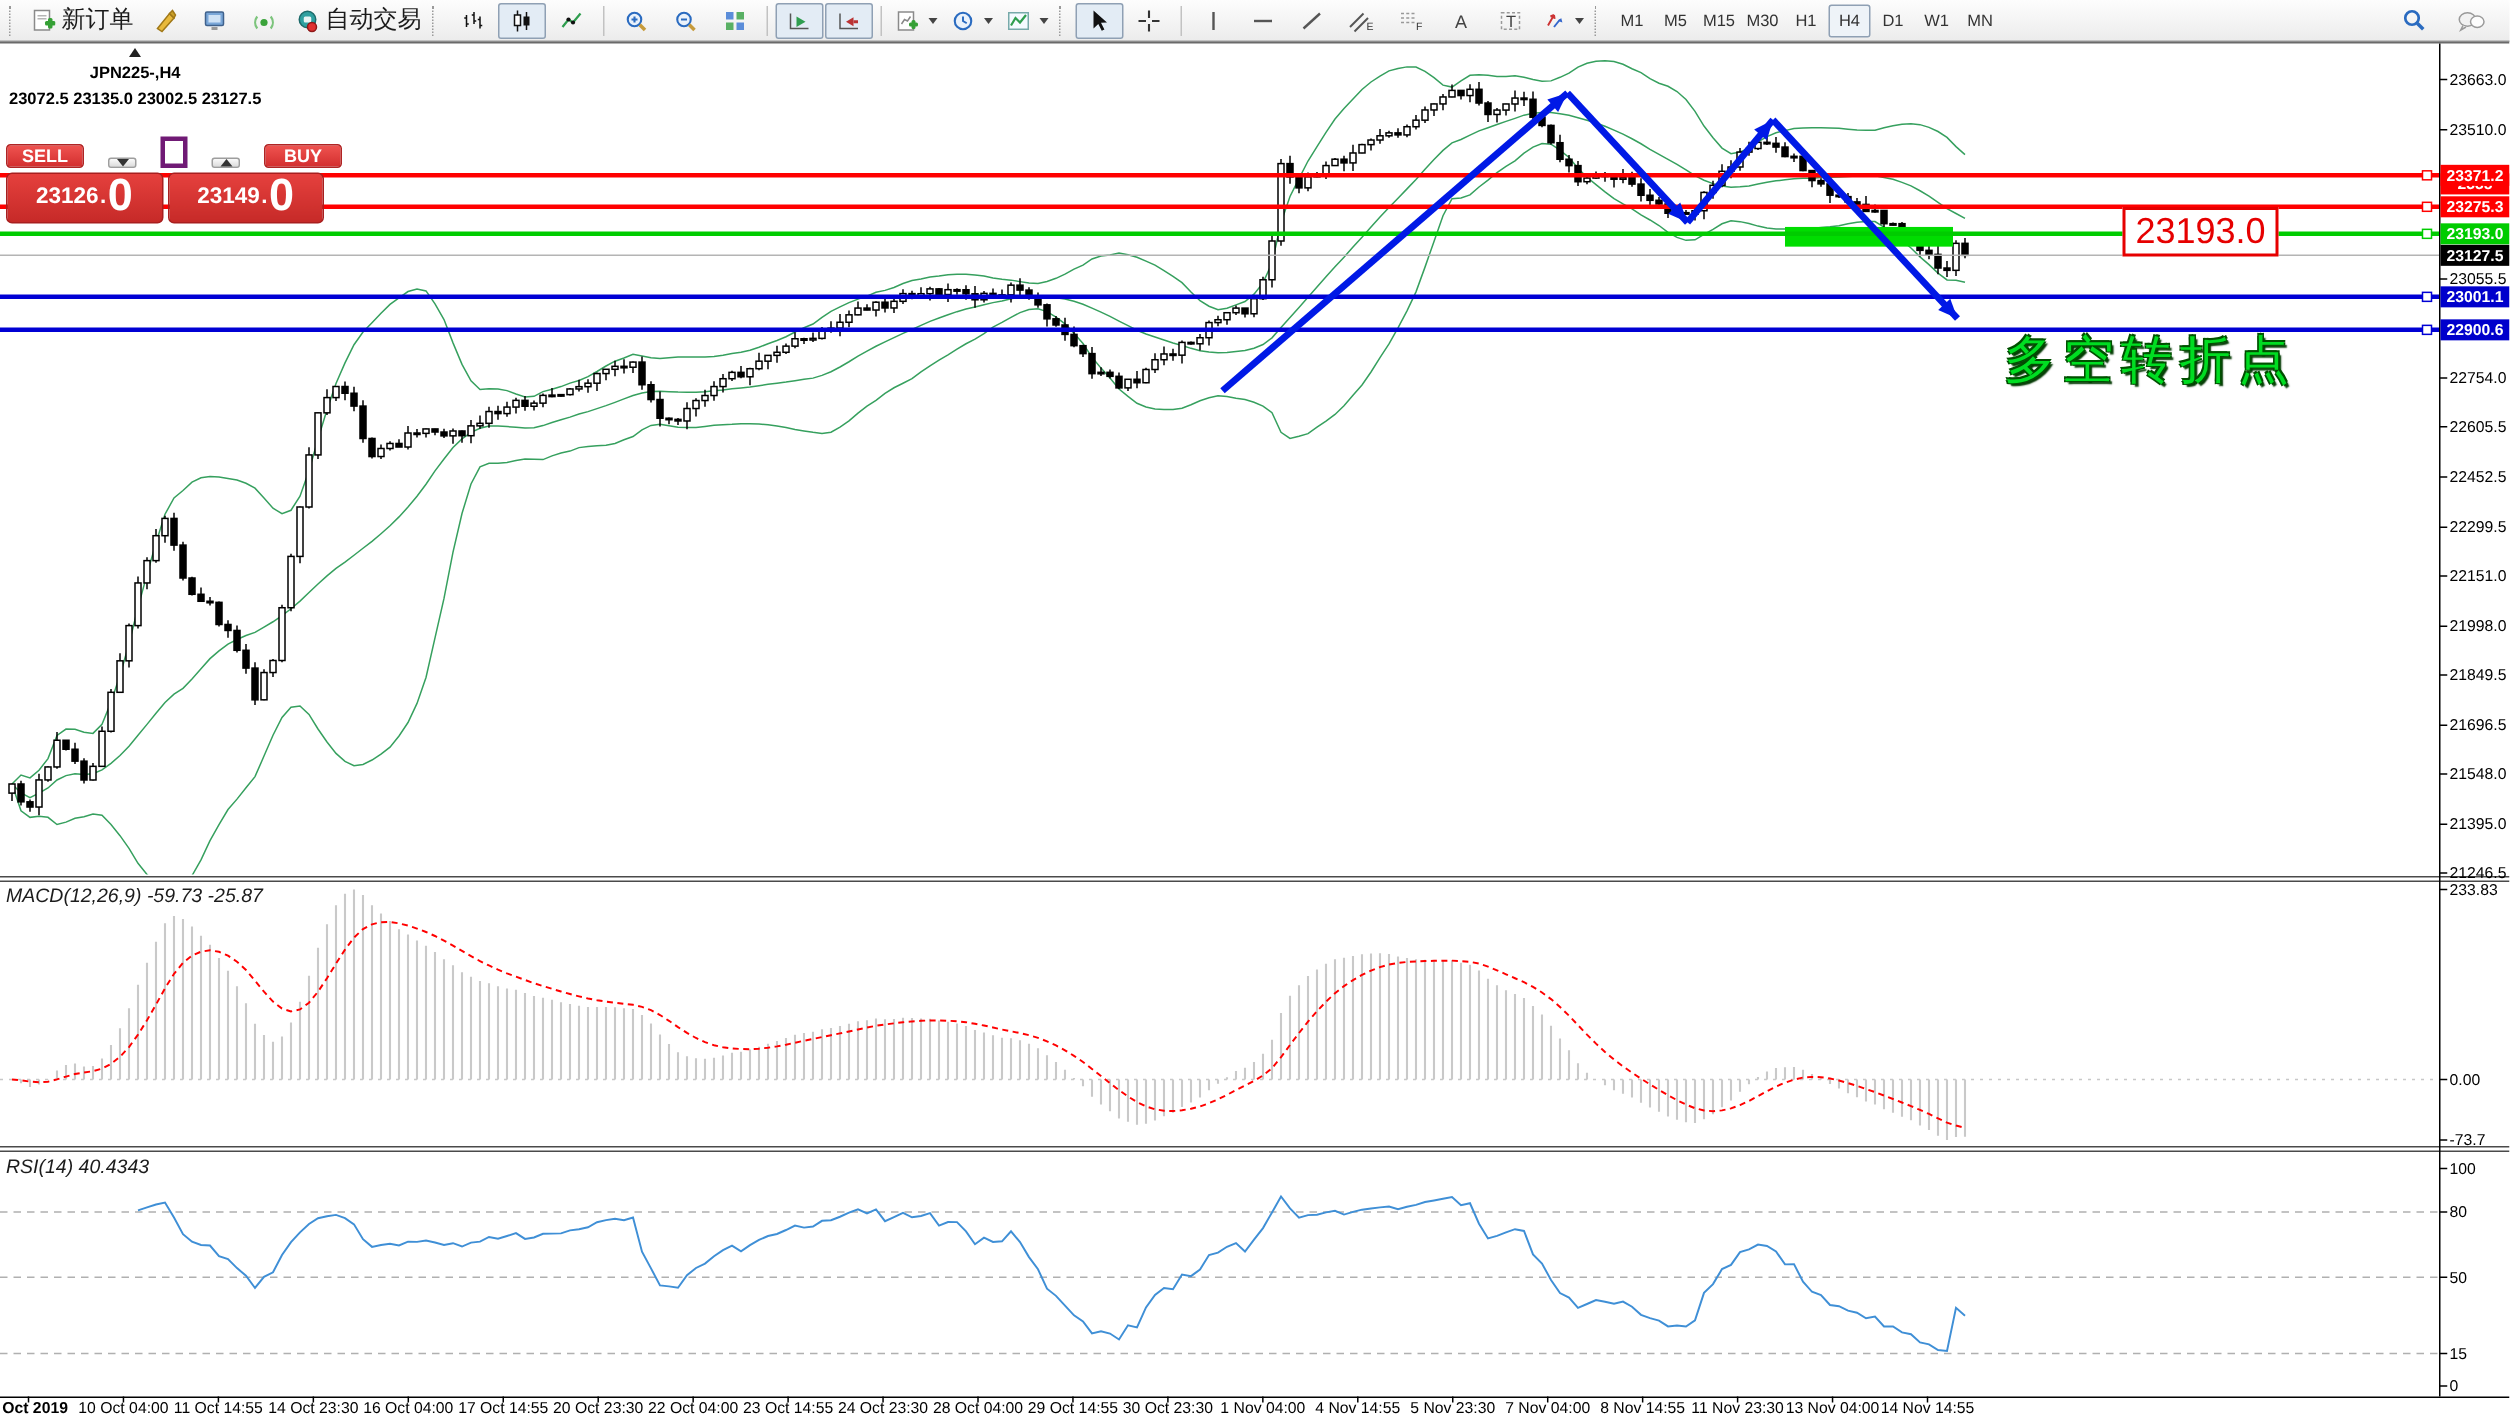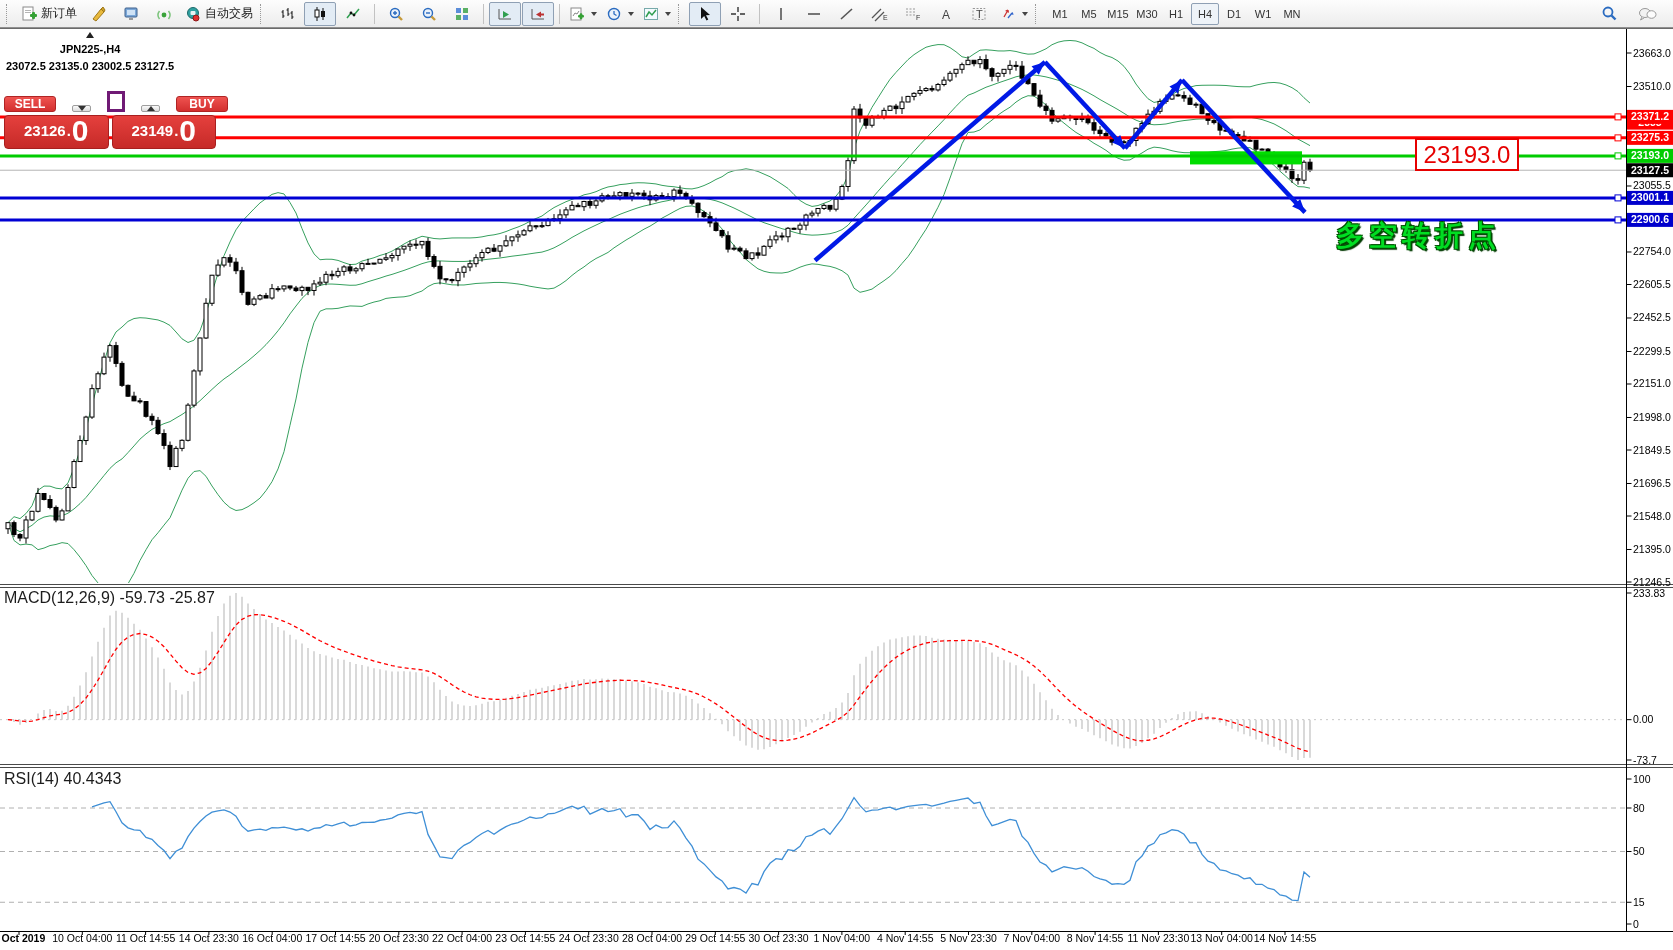--- a/index.html
+++ b/index.html
@@ -6,34 +6,34 @@
     font-family:"Liberation Sans",sans-serif;-webkit-font-smoothing:antialiased;}
   
   #toolbar{position:absolute;left:0;top:0;width:1673px;height:28px;box-sizing:border-box;
     background:linear-gradient(#fdfdfd,#ececec);border-bottom:1px solid #8f8f8f;
     display:flex;align-items:center;padding:0 4px;gap:1px;z-index:20;}
   .grip{width:6px;height:20px;border-left:1px dotted #9a9a9a;margin:0 3px 0 2px;}
   .tb-sep{width:1px;height:20px;background:#c2c2c2;margin:0 4px;}
   .tb-btn{height:22px;min-width:24px;display:flex;align-items:center;justify-content:center;
     gap:4px;padding:0 3px;border:1px solid transparent;border-radius:2px;cursor:default;}
   .tb-btn.pressed{border-color:#8fa0b4;background:#e3ecf5;}
-  .tb-label{font-size:12px;color:#1a1a1a;white-space:nowrap;}
+  .tb-label{font-size:16px;color:#1a1a1a;white-space:nowrap;}
   .caret{width:0;height:0;border-left:3px solid transparent;border-right:3px solid transparent;
     border-top:4px solid #444;margin-left:2px;}
   .tf-btn{height:20px;min-width:26px;display:flex;align-items:center;justify-content:center;
     font-size:11px;color:#333;border:1px solid transparent;border-radius:2px;}
   .tf-btn.active{border-color:#8fa0b4;background:#eef3f8;text-align:center;}
   #tb-right{margin-left:auto;display:flex;align-items:center;gap:6px;padding-right:6px;}
   
   #chart-svg{position:absolute;left:0;top:0;z-index:1;}
   #symbol-header{position:absolute;left:6px;top:32px;z-index:6;font-size:11px;font-weight:700;
     color:#000;display:flex;align-items:center;gap:5px;flex-direction:column;}
   .collapse-tri{width:0;height:0;border-left:4px solid transparent;border-right:4px solid transparent;
     border-bottom:6px solid #222;display:inline-block;}
-  #macd-label,#rsi-label{position:absolute;left:4px;z-index:6;font-size:16px;color:#1c1c1c;}
+  #macd-label,#rsi-label{position:absolute;left:4px;z-index:6;font-size:13px;color:#1c1c1c;font-style:italic;}
   #macd-label{top:589px;} #rsi-label{top:770px;}
   
   #trade-panel{position:absolute;left:4px;top:49px;width:212px;z-index:10;}
   #tp-row1{display:flex;align-items:flex-end;height:23px;gap:16px;margin-top:40px;}
   .tp-btn{flex:0 0 50px;background:linear-gradient(#ef5350,#d32f2f);border:1px solid #b02424;
     border-radius:3px;color:#fff;font-size:12px;font-weight:700;display:flex;align-items:center;
     justify-content:center;}
   .spin{flex:0 0 17px;background:linear-gradient(#fafafa,#dcdcdc);border:1px solid #9e9e9e;
     border-radius:2px;display:flex;align-items:center;justify-content:center;}
   .tri-up{width:0;height:0;border-left:4px solid transparent;border-right:4px solid transparent;border-bottom:5px solid #333;}
@@ -44,21 +44,21 @@
   .tp-price{flex:1 1 50%;background:linear-gradient(#e5403d,#c62a28);border:1px solid #a81f1f;
     border-radius:4px;color:#fff;display:flex;align-items:center;justify-content:center;
     padding-bottom:2px;}
   .tp-int{font-size:15px;font-weight:700;line-height:26px;}
   .tp-sep{font-size:15px;font-weight:700;line-height:26px;margin:0 1px;}
   .tp-dec{font-size:30px;font-weight:700;line-height:30px;}
   
   #price-box{position:absolute;left:1415px;top:138px;width:100px;height:29px;z-index:7;
     border:2px solid #e60000;background:#fff;color:#e60000;font-size:24px;line-height:29px;
     text-align:center;letter-spacing:0;}
-  #pivot-text{position:absolute;left:1336px;top:217px;z-index:7;font-size:28px;font-weight:700;
+  #pivot-text{position:absolute;left:1336px;top:217px;z-index:7;font-size:34px;font-weight:400;
     letter-spacing:5px;color:#00dd22;
     text-shadow:1px 1px 0 #005000,-1px 1px 0 #005000,1px -1px 0 #005000,-1px -1px 0 #005000,2px 2px 1px #003800;}
   .icon{display:inline-block;}
 </style>
 </head>
 <body>
 
 <div id="toolbar">
   <span class="grip"></span>
 

